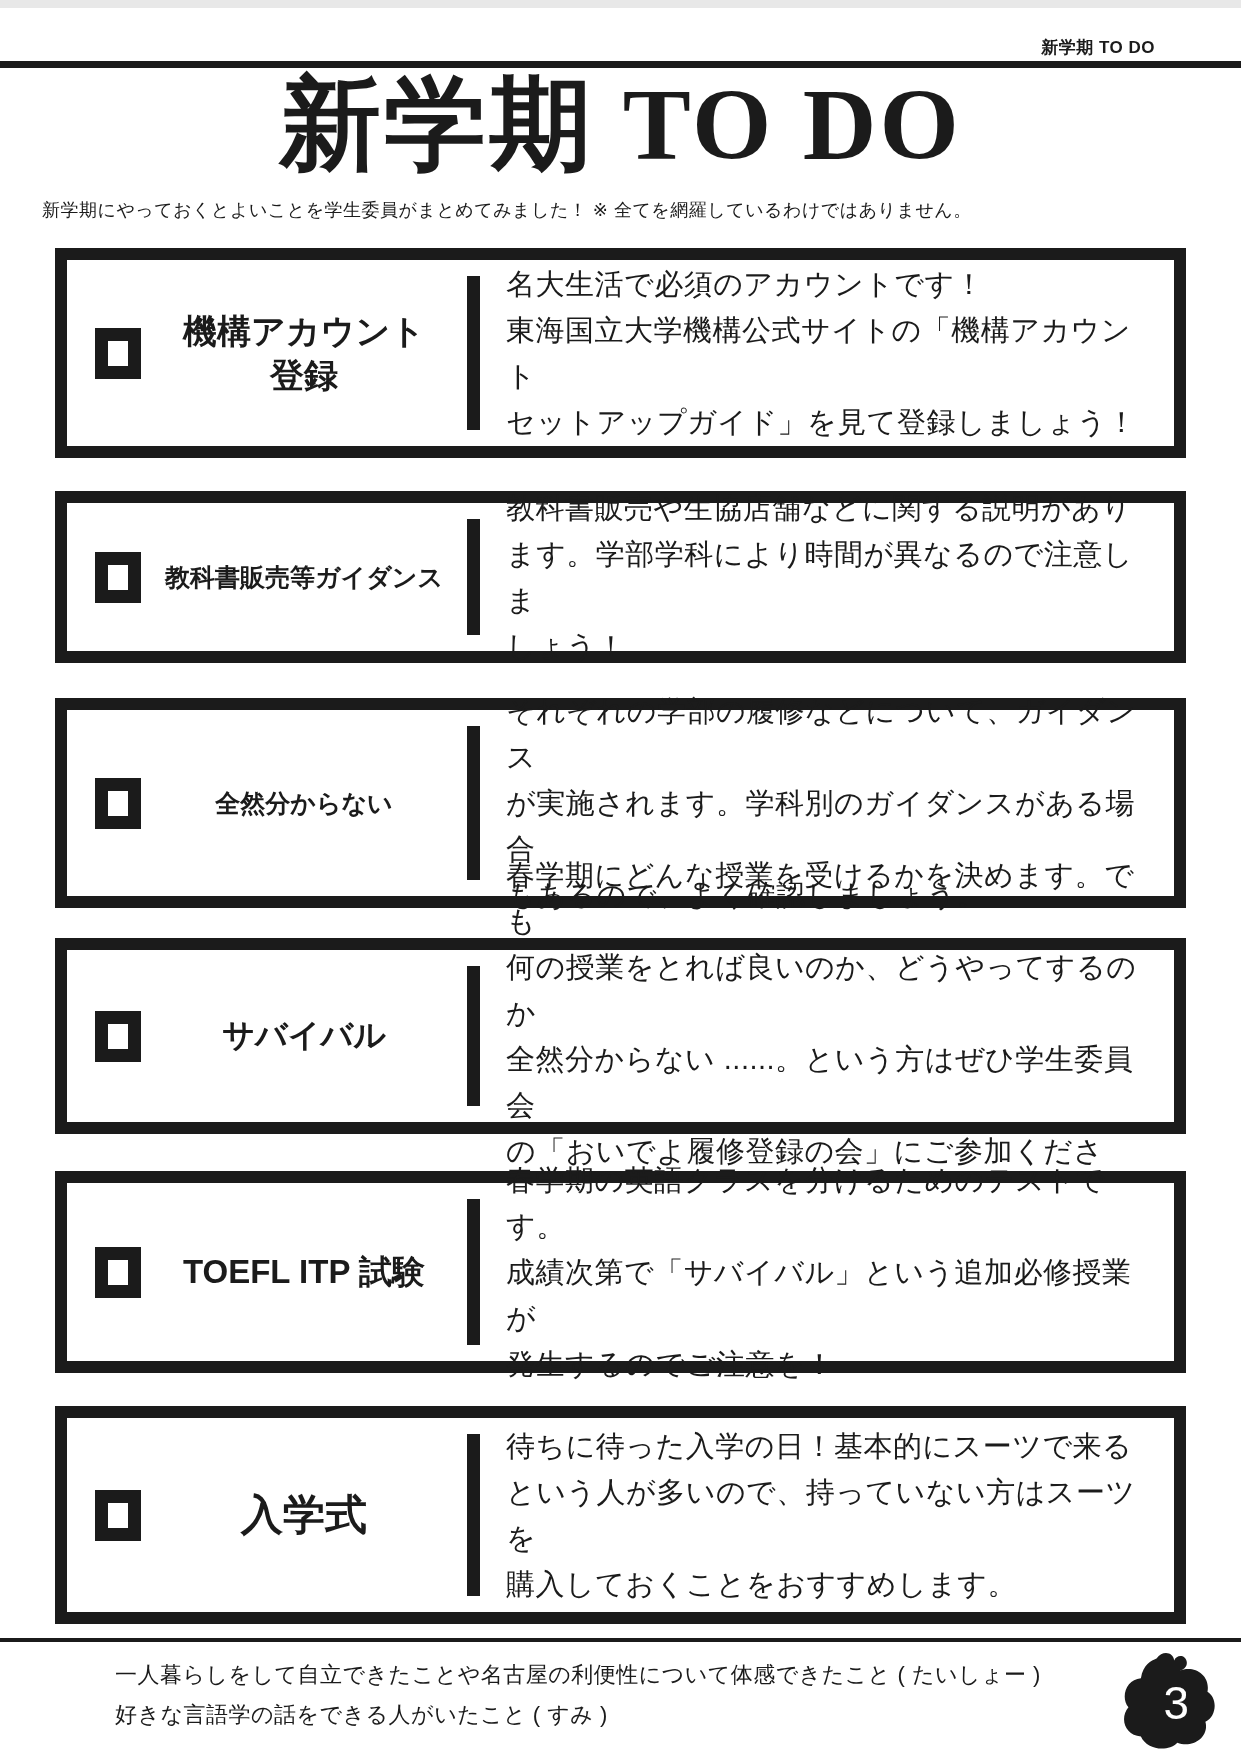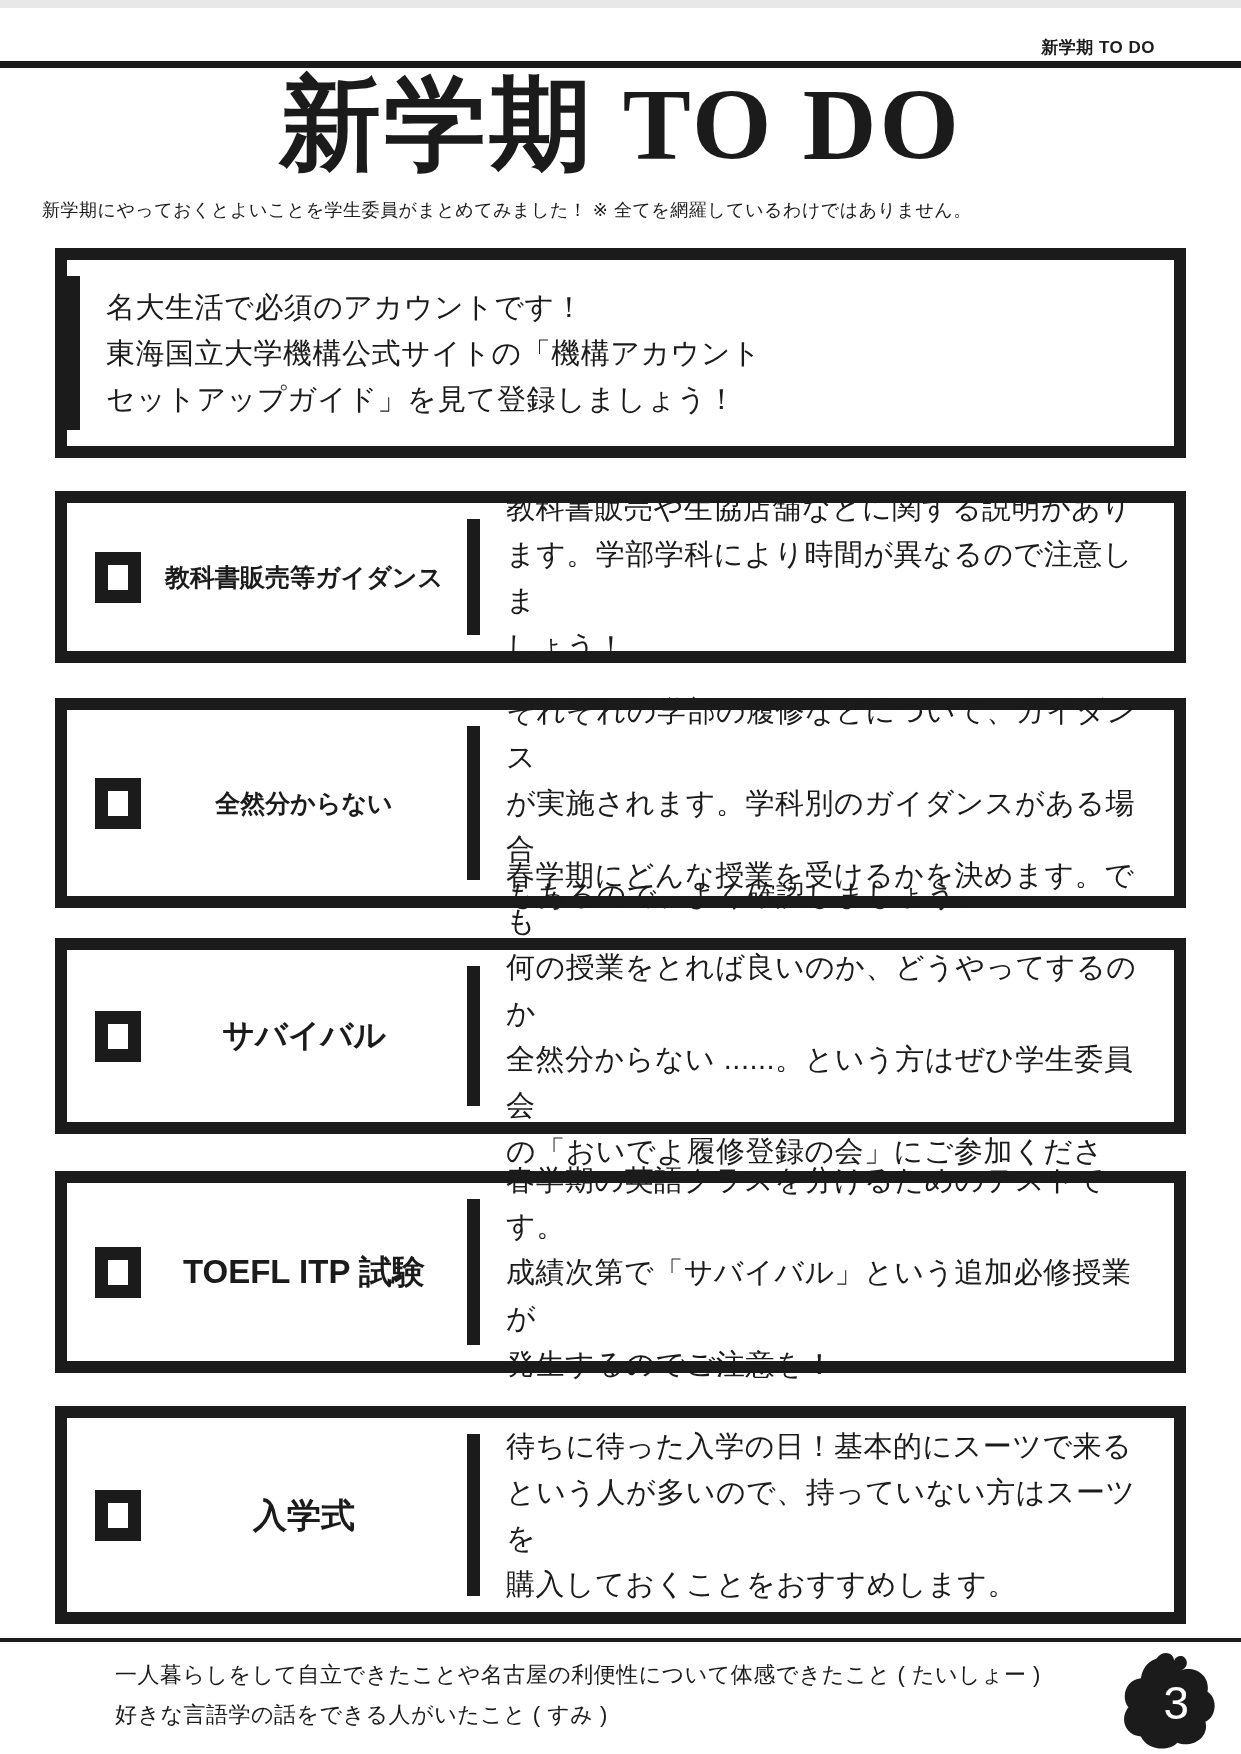--- a/index.html
+++ b/index.html
@@ -48,21 +48,21 @@
   }
   .box-title {
     flex:1; text-align:center; font-weight:bold;
     white-space:pre-line; line-height:1.3; padding:0 8px;
   }
   .box1 .box-title{font-size:34px}
   .box2 .box-title{font-size:25px; font-weight:600;}
   .box3 .box-title{font-size:25px; font-weight:600;}
   .box4 .box-title{font-size:32px}
   .box5 .box-title{font-size:33px}
-  .box6 .box-title{font-size:34px}
+  .box6 .box-title{font-size:42px}
   .divider {
     flex:0 0 13px; width:13px; align-self:stretch;
     margin:16px 0; background:var(--ink);
   }
   .box-desc {
     flex:1; padding:8px 18px 8px 26px;
     font-size:29px; line-height:46px; white-space:pre-line;
     letter-spacing:0.5px;
   }
   .footer-rule {
@@ -82,20 +82,25 @@
 
 <div class="page">
 
   <div class="header-label">新学期 TO DO</div>
   <div class="header-rule"></div>
 
   <h1 class="page-title">新学期 TO DO</h1>
   <p class="subtitle">新学期にやっておくとよいことを学生委員がまとめてみました！ ※ 全てを網羅しているわけではありません。</p>
 
   <section class="todo-box box1">
+    <div class="box-left">
+      <span class="checkbox"></span>
+      <span class="box-title">機構アカウント
+登録</span>
+    </div>
     <div class="divider"></div>
     <div class="box-desc">名大生活で必須のアカウントです！
 東海国立大学機構公式サイトの「機構アカウント
 セットアップガイド」を見て登録しましょう！</div>
   </section>
 
   <section class="todo-box box2">
     <div class="box-left">
       <span class="checkbox"></span>
       <span class="box-title">教科書販売等ガイダンス</span>

